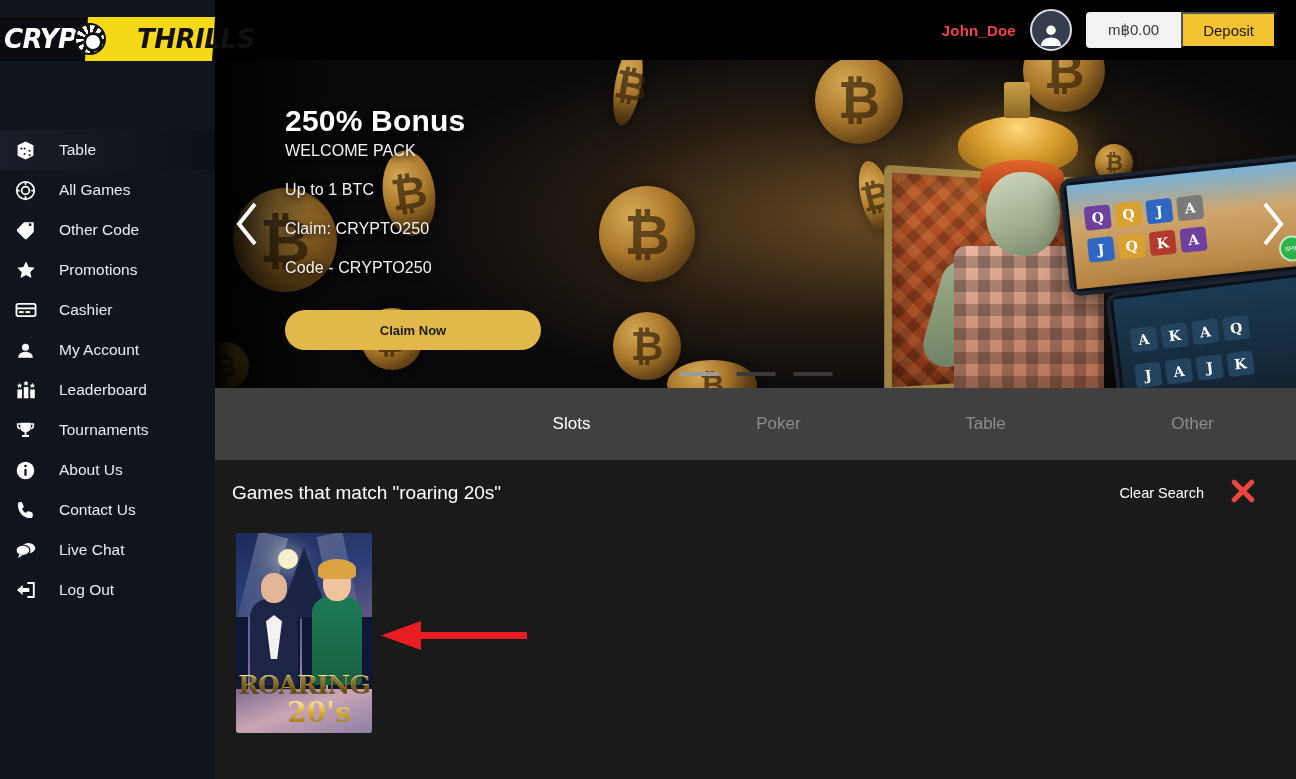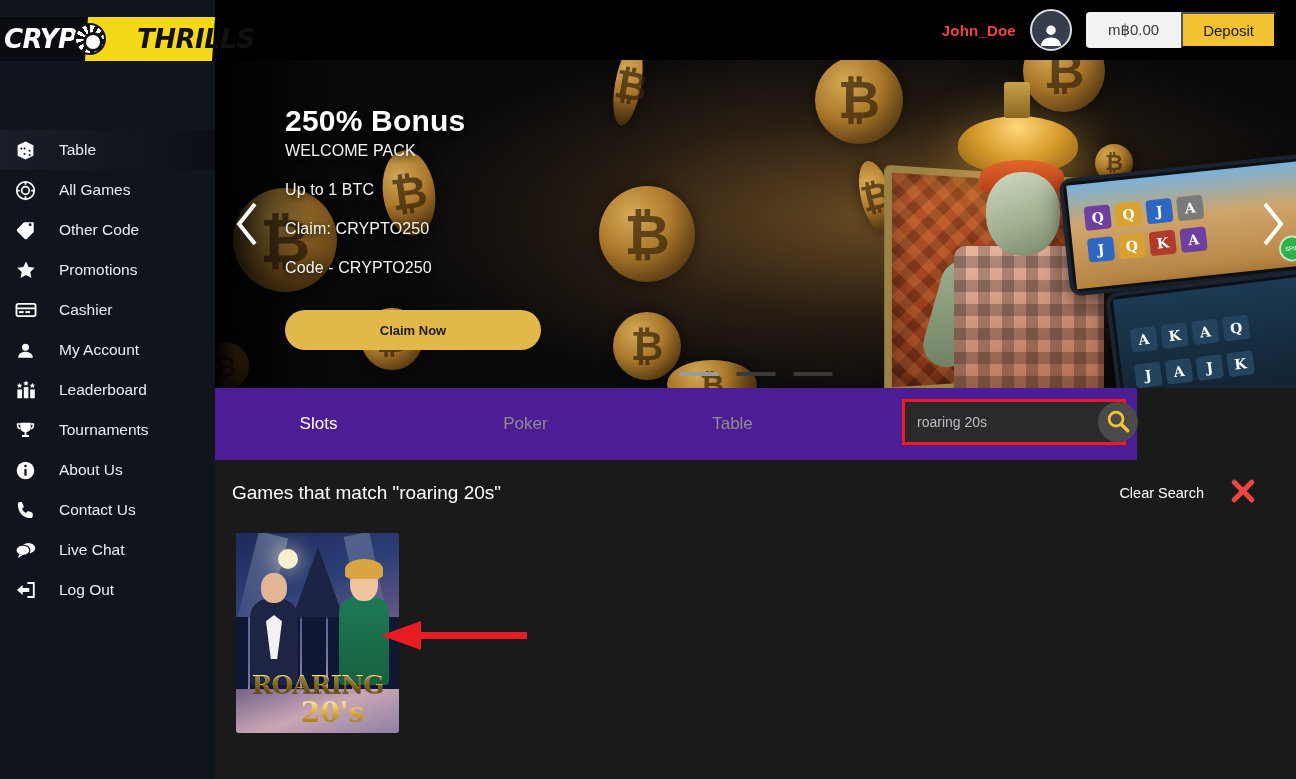--- a/index.html
+++ b/index.html
@@ -321,24 +321,25 @@
   .arrow-next { right: 6px; }
   .dots {
     position: absolute; left: 50%; transform: translateX(-50%);
     bottom: 12px; display: flex; gap: 18px; z-index: 6;
   }
   .dot { width: 39px; height: 4px; background: #3a3a3a; cursor: pointer; }
   .dot.active { background: #9b9b9b; }
 
   
   .tabs-row {
-    width: 922px; height: 72px;
-    background: #4c1d95;
+    width: 1081px; height: 72px;
+    background: #404040;
     display: flex; align-items: center;
     position: relative;
+    justify-content: flex-end;
   }
   .tab {
     flex: 0 0 207px;
     text-align: center;
     font-size: 17px;
     color: #8d8d8d;
     cursor: pointer;
     line-height: 72px;
   }
   .tab.active { color: #ffffff; }
@@ -369,21 +370,21 @@
   .results { width: 1081px; background: #1a1a1a; height: 319px; position: relative; }
   .results-head {
     display: flex; align-items: center; justify-content: space-between;
     padding: 16px 38px 0 17px;
   }
   .results-title { color: #ffffff; font-size: 19px; }
   .clear-wrap { display: flex; align-items: center; gap: 24px; cursor: pointer; }
   .clear-label { color: #ffffff; font-size: 14.5px; }
   .game-grid { padding: 23px 0 0 21px; display: flex; gap: 16px; }
   .game-card {
-    width: 163px; height: 200px;
+    width: 136px; height: 200px;
     border-radius: 3px;
     overflow: hidden;
     cursor: pointer;
     position: relative;
     background: #0369a1;
   }
   .card-art { position: absolute; inset: 0; }
   .card-sky {
     position:absolute; inset:0;
     background: linear-gradient(160deg,#1c2a5c 0%, #2d3f77 30%, #6a5b86 58%, #caa6b4 80%, #8c7fa6 100%);
@@ -709,31 +710,20 @@
         <span class="dot"></span>
       </div>
     </div>
 
     <div class="tabs-row">
       <div class="tab active">Slots</div>
       <div class="tab">Poker</div>
       <div class="tab">Table</div>
       <div class="tab">Other</div>
 
-      <div class="search-wrap">
-        <input class="search-input" type="text" value="roaring 20s" style="">
-        <button class="search-btn">
-          <span>
-            <svg width="26" height="26" viewBox="0 0 24 24">
-                <circle cx="10.2" cy="10.2" r="6.4" fill="none" stroke="#f2c230" stroke-width="2.6"></circle>
-                <path stroke="#f2c230" stroke-width="3.2" stroke-linecap="round" d="M15.2 15.2 21 21"></path>
-              </svg>
-          </span>
-        </button>
-      </div>
     </div>
 
     <div class="results">
       <div class="results-head">
         <div class="results-title">Games that match "roaring 20s"</div>
         <div class="clear-wrap">
           <span class="clear-label">Clear Search</span>
           <span>
             <svg width="30" height="30" viewBox="0 0 24 24">
                 <path stroke="#e8473f" stroke-width="4.2" stroke-linecap="round" d="M5 5l14 14M19 5 5 19"></path>

